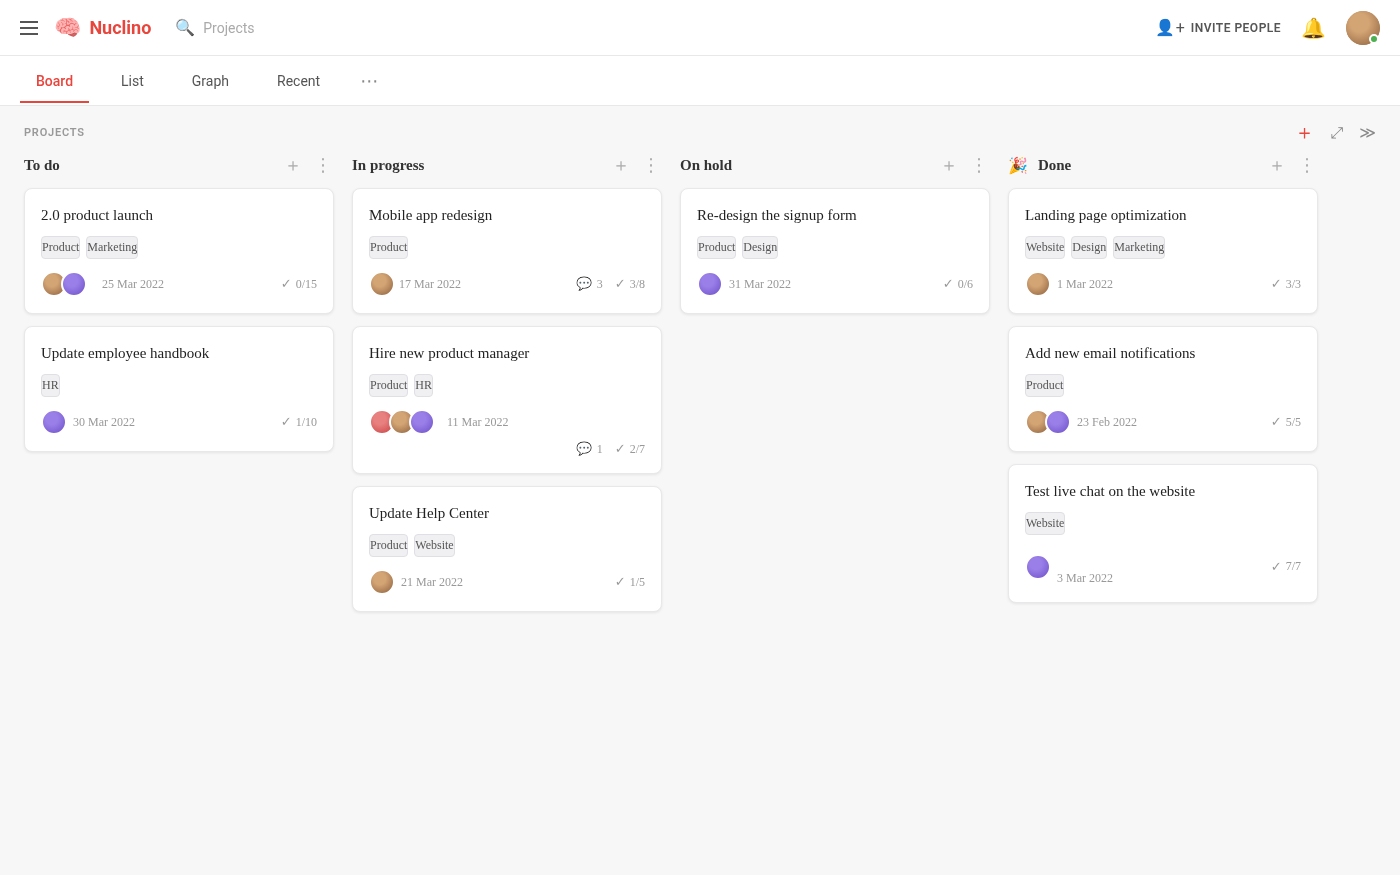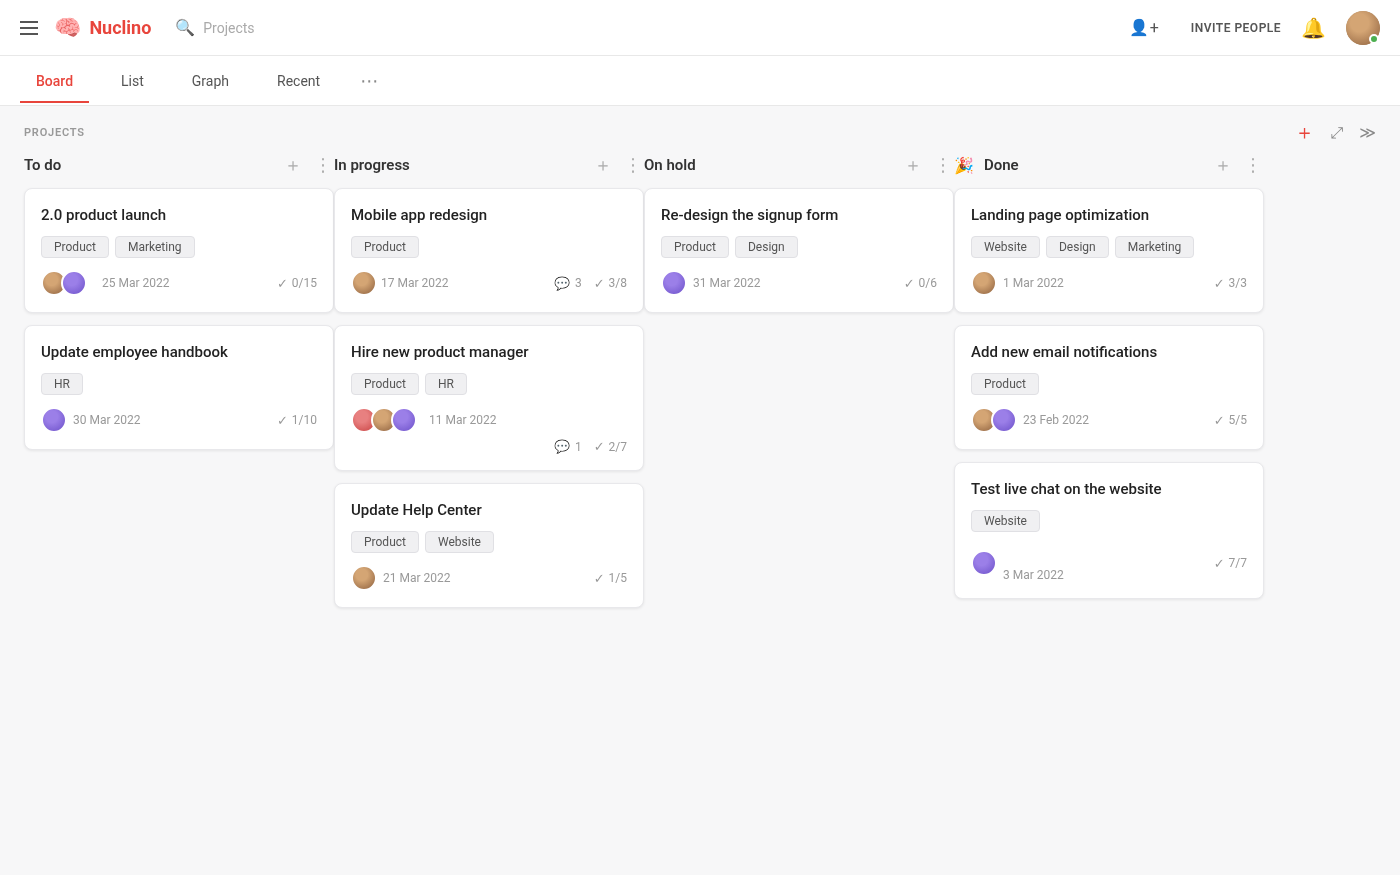--- a/index.html
+++ b/index.html
@@ -30,33 +30,33 @@
 
     
     .board-header { display: flex; align-items: center; padding: 16px 24px 12px; }
     .board-title { font-size: 11px; font-weight: 600; color: #999; letter-spacing: 0.8px; text-transform: uppercase; }
     .board-actions { margin-left: auto; display: flex; align-items: center; gap: 16px; }
     .add-btn { color: #e8453c; font-size: 20px; cursor: pointer; line-height: 1; }
     .expand-icon { color: #888; font-size: 16px; cursor: pointer; }
     .collapse-icon { color: #888; font-size: 16px; cursor: pointer; }
 
     
-    .columns { display: flex; padding: 0 24px 24px; overflow-x: auto; }
+    .columns { display: flex; gap: 18px; padding: 0 24px 24px; overflow-x: auto; font-family: Liberation Serif, serif; }
     .column { flex: 0 0 310px; min-width: 0; }
     .column-header { display: flex; align-items: center; margin-bottom: 12px; gap: 8px; }
     .column-title { font-size: 15px; font-weight: 600; color: #333; flex: 1; }
     .column-icon { font-size: 16px; margin-right: 2px; }
     .col-add { color: #aaa; cursor: pointer; font-size: 18px; line-height: 1; padding: 2px; }
     .col-menu { color: #aaa; cursor: pointer; font-size: 18px; line-height: 1; padding: 2px; }
 
     
     .card { background: #fff; border-radius: 8px; padding: 16px; margin-bottom: 12px; box-shadow: 0 1px 3px rgba(0,0,0,0.08); border: 1px solid #e8e8eb; cursor: pointer; }
     .card-title { font-size: 15px; font-weight: 500; color: #222; margin-bottom: 10px; line-height: 1.4; }
     .tags { display: flex; gap: 6px; flex-wrap: wrap; margin-bottom: 12px; }
-    .tag { background: #f0f0f2; border-radius: 4px; padding: 3px 12px; font-size: 12px; color: #555; border: 1px solid #e0e0e4; }
+    .tag { background: #f0f0f2; border-radius: 4px; padding: 3px 0; font-size: 12px; color: #555; border: 1px solid #e0e0e4; }
     .card-footer { display: flex; align-items: center; gap: 8px; }
     .avatars { display: flex; }
     .avatar-sm { width: 26px; height: 26px; border-radius: 50%; border: 2px solid #fff; margin-right: -6px; overflow: hidden; }
     .av1 { background: radial-gradient(circle at 40% 35%, #d4a574 30%, #8b5e3c 100%); }
     .av2 { background: radial-gradient(circle at 40% 35%, #9b7fe8 30%, #6b4fc8 100%); }
     .av3 { background: radial-gradient(circle at 40% 35%, #e88080 30%, #c84040 100%); }
     .card-date { font-size: 12px; color: #999; margin-left: auto; }
     .card-meta { display: flex; align-items: center; gap: 12px; margin-left: auto; }
     .meta-item { display: flex; align-items: center; gap: 4px; font-size: 12px; color: #999; }
     .meta-icon { font-size: 13px; }
@@ -75,21 +75,21 @@
     <span class="logo-brain">🧠</span>
     <span>Nuclino</span>
   </div>
   <div class="search-area">
     <span class="search-icon">🔍</span>
     <span style="color:#aaa;">Projects</span>
   </div>
   <div class="header-right">
     <div class="invite-btn">
       <span style="font-size:16px;">👤+</span>
-      <span style="font-size:12px;font-weight:600;letter-spacing:0.5px;margin-left:26px;">INVITE PEOPLE</span>
+      <span style="font-size:12px;font-weight:600;letter-spacing:0.5px;">INVITE PEOPLE</span>
     </div>
     <div class="bell-icon">🔔</div>
     <div class="avatar-wrapper">
       <div class="avatar">
           <div class="avatar-img"></div>
         </div>
       <div class="avatar-dot"></div>
     </div>
   </div>
 </div>

